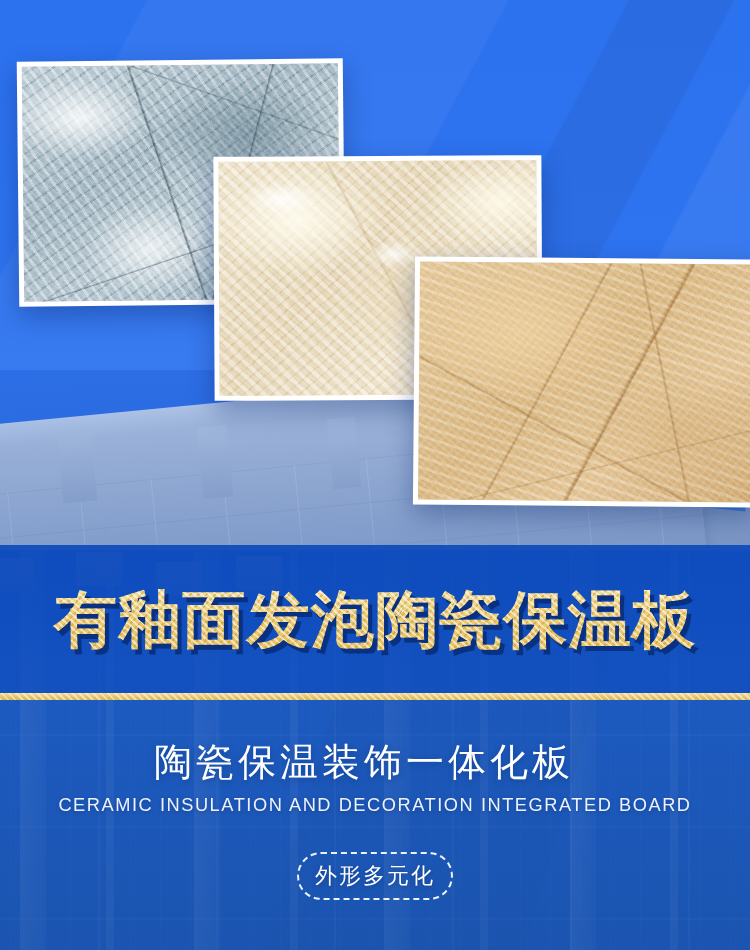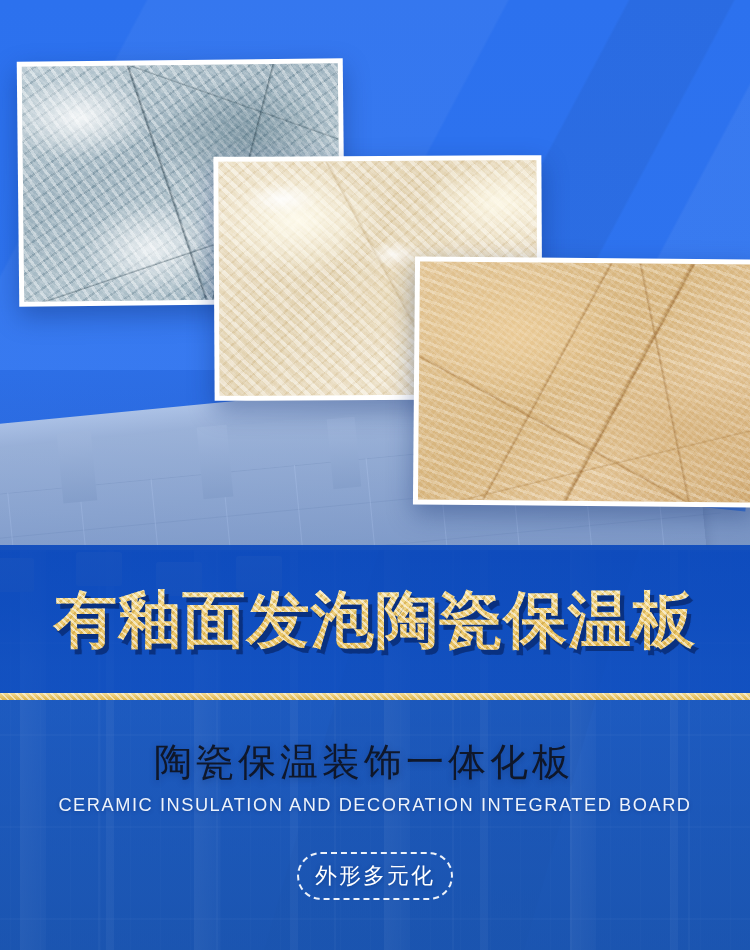--- a/index.html
+++ b/index.html
@@ -251,21 +251,21 @@
       linear-gradient(180deg,#f3dd9a,#e6c264 60%,#dcb64f);
   }
 
   
   .sub-cn{
     position:absolute;left:0;top:737px;width:728px;
     text-align:center;
     font-family:"DejaVu Sans","Liberation Sans",sans-serif;
     font-size:38px;font-weight:300;
     letter-spacing:4px;
-    color:#0f172a;
+    color:#ffffff;
     text-shadow:0 2px 6px rgba(5,35,95,.35);
     white-space:nowrap;
   }
   .sub-en{
     position:absolute;left:0;top:794px;width:750px;
     text-align:center;
     font-family:"Liberation Sans","DejaVu Sans",sans-serif;
     font-size:19px;font-weight:400;
     letter-spacing:1.6px;
     color:#eef3fb;

